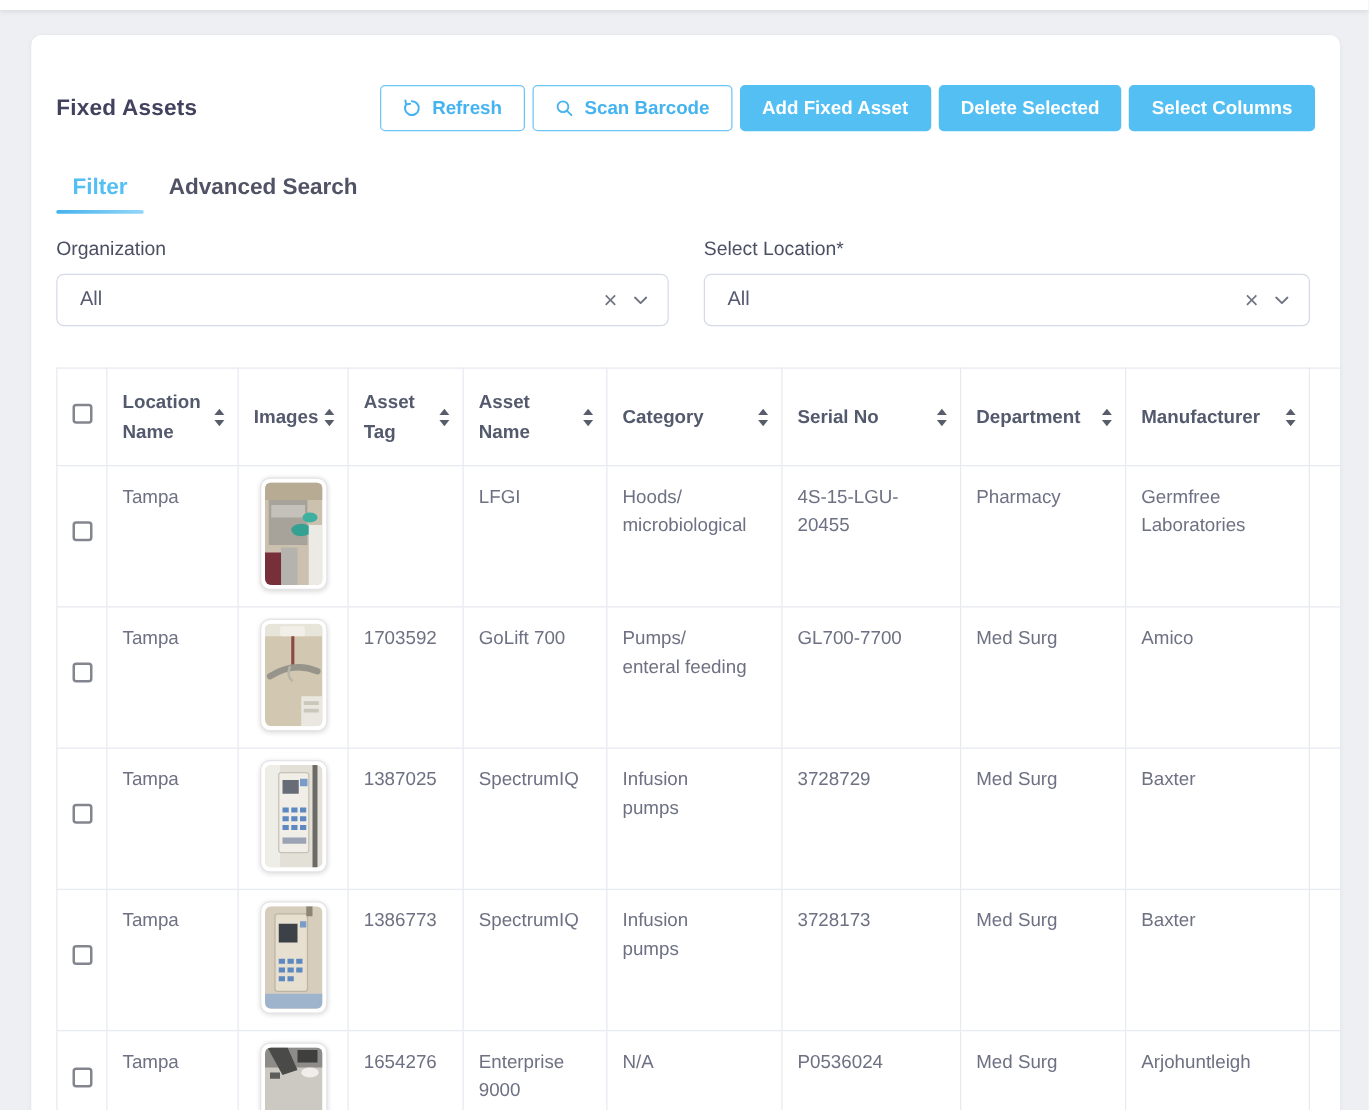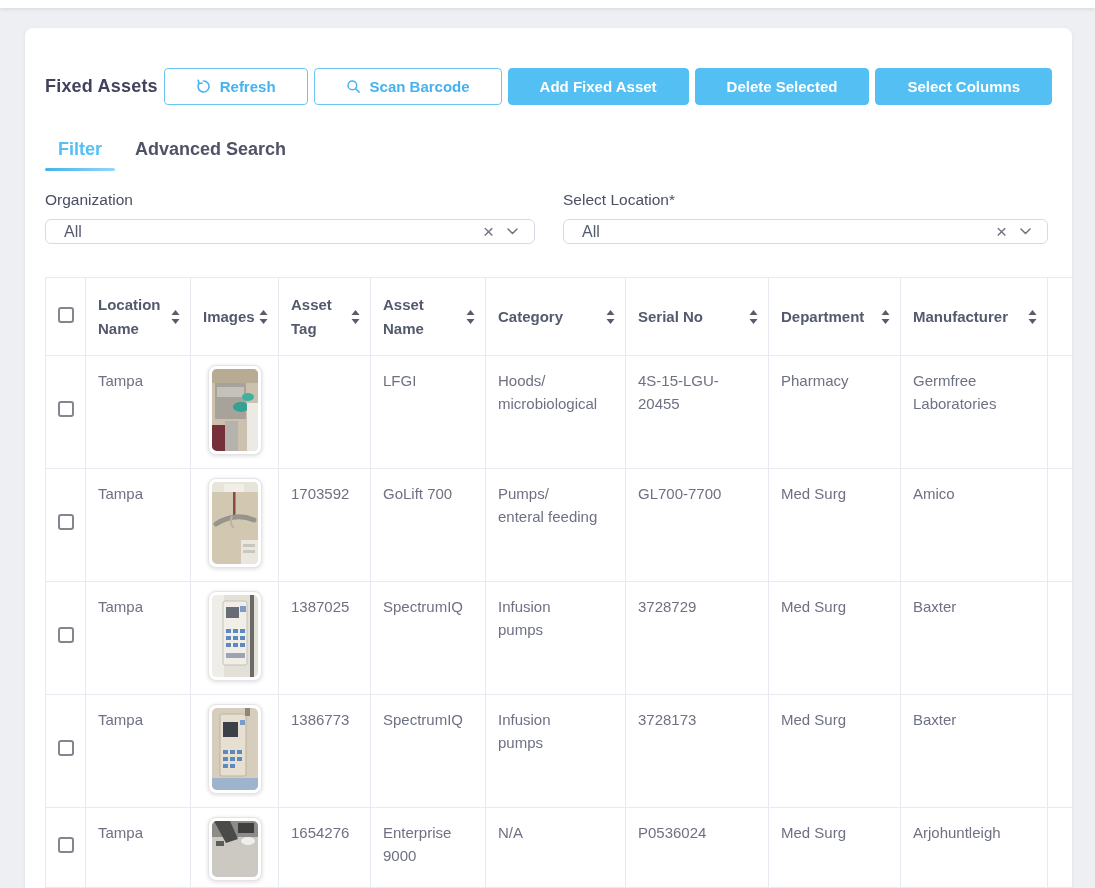--- a/index.html
+++ b/index.html
@@ -21,40 +21,40 @@
   }
   
   .card-head {
     display:flex; justify-content:space-between; align-items:center;
     padding:40px 20px 0 20px;
   }
   .page-title { font-size:18px; font-weight:700; color:#42425f; letter-spacing:.2px; }
   .btn-row { display:flex; gap:6px; }
   .btn {
     height:37px; border-radius:4px; font-size:15px; font-weight:600;
-    padding:0 31px; cursor:pointer; display:flex; align-items:center; gap:9px;
+    padding:0 17px; cursor:pointer; display:flex; align-items:center; gap:9px;
     font-family:inherit; border:1px solid transparent; white-space:nowrap;
   }
   .btn-outline { background:#ffffff; border:1px solid #6cc7f4; color:#44b3ef; }
   .btn-solid { background:#54bff2; border:1px solid #54bff2; color:#ffffff; }
   .btn svg { display:block; }
   
   .tabs { display:flex; gap:33px; padding:34px 20px 0 33px; }
   .tab { font-size:18px; font-weight:600; color:#4f5365; padding-bottom:11px; position:relative; cursor:pointer; }
   .tab.active { color:#54bff2; }
   .tab.active::after {
     content:""; position:absolute; left:-13px; right:-13px; bottom:0; height:3px;
     border-radius:2px; background:linear-gradient(90deg,#45b2ee,#93d6f8);
   }
   
   .filters { display:flex; gap:28px; padding:20px 20px 0 20px; }
   .filter-field { }
   .filter-label { font-size:15.5px; color:#4a4f63; margin-bottom:10px; }
   .select-box {
-    width:490px; height:25px; border:1px solid #d6dae6; border-radius:6px;
+    width:490px; height:42px; border:1px solid #d6dae6; border-radius:6px;
     display:flex; align-items:center; padding:0 16px 0 18px; background:#fff; cursor:pointer;
   }
   .select-box .value { flex:1; font-size:16px; color:#555a6e; }
   .select-box .clear { font-size:19px; color:#6f7382; line-height:1; padding:0 4px; cursor:pointer; }
   .select-box .chev { margin-left:9px; display:flex; cursor:pointer; }
   
   .table-wrap { margin:33px 0 0 20px; }
   table { border-collapse:collapse; table-layout:fixed; width:1062px; }
   th,td { border:1px solid #e8eaf1; }
   thead th { height:78px; vertical-align:middle; background:#fff; }

